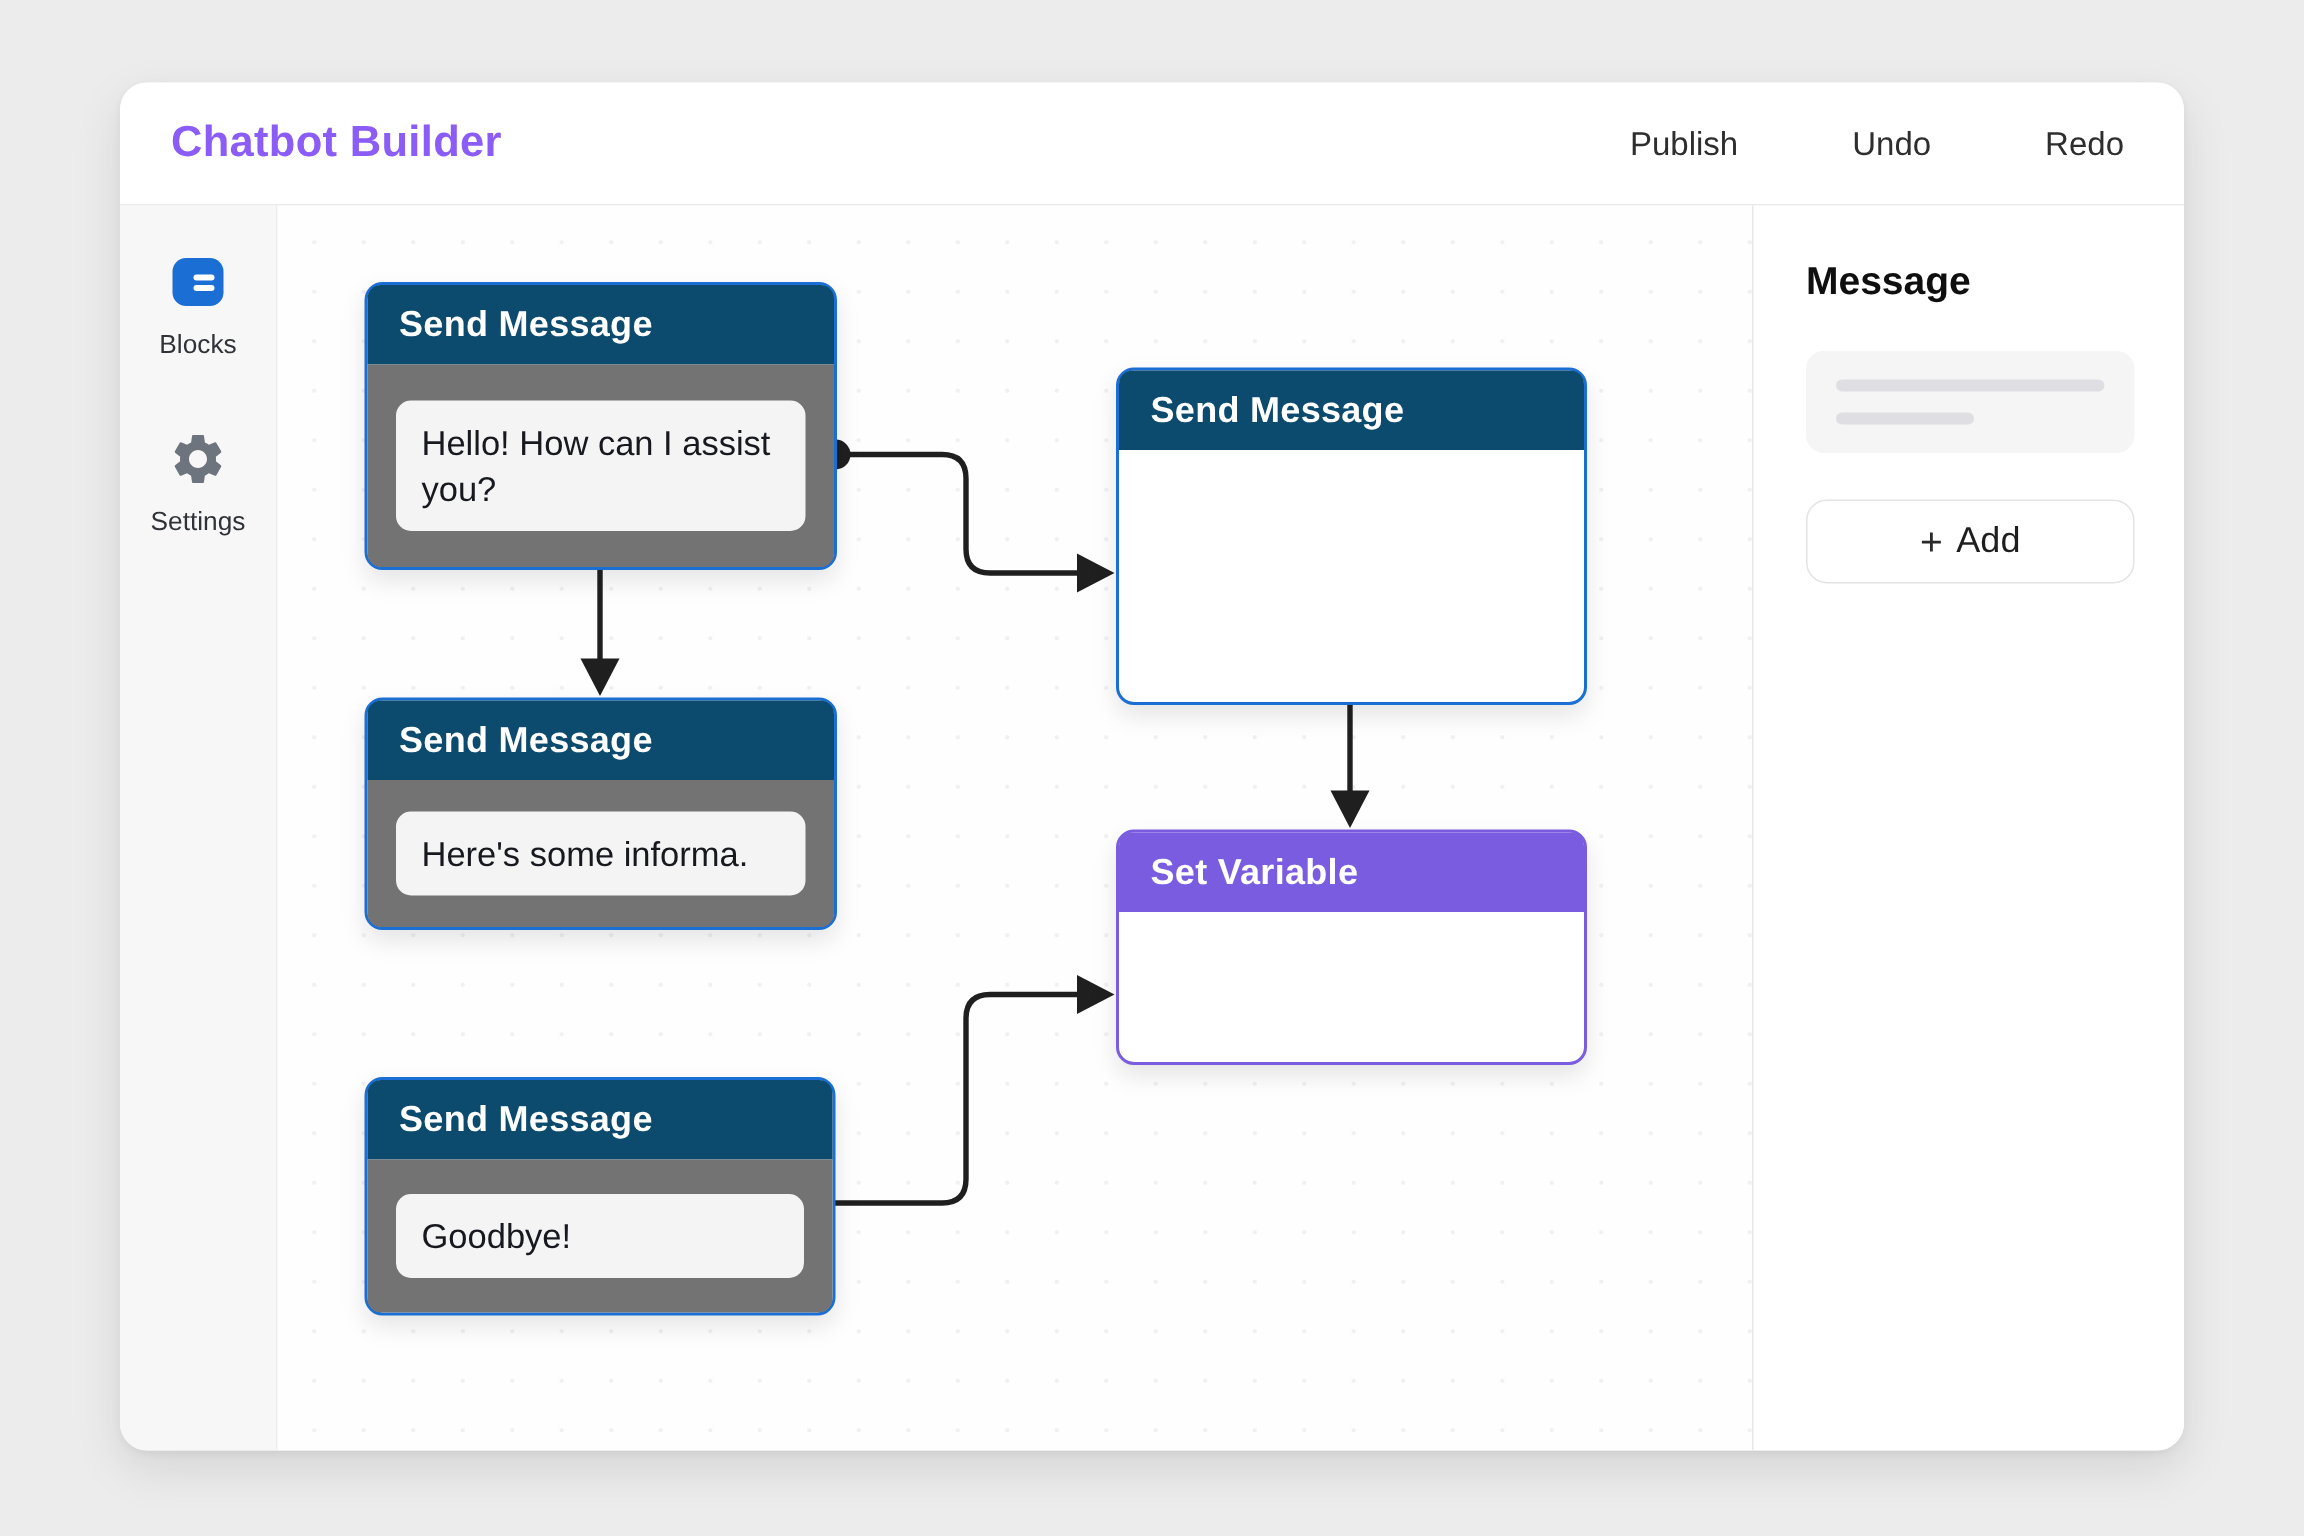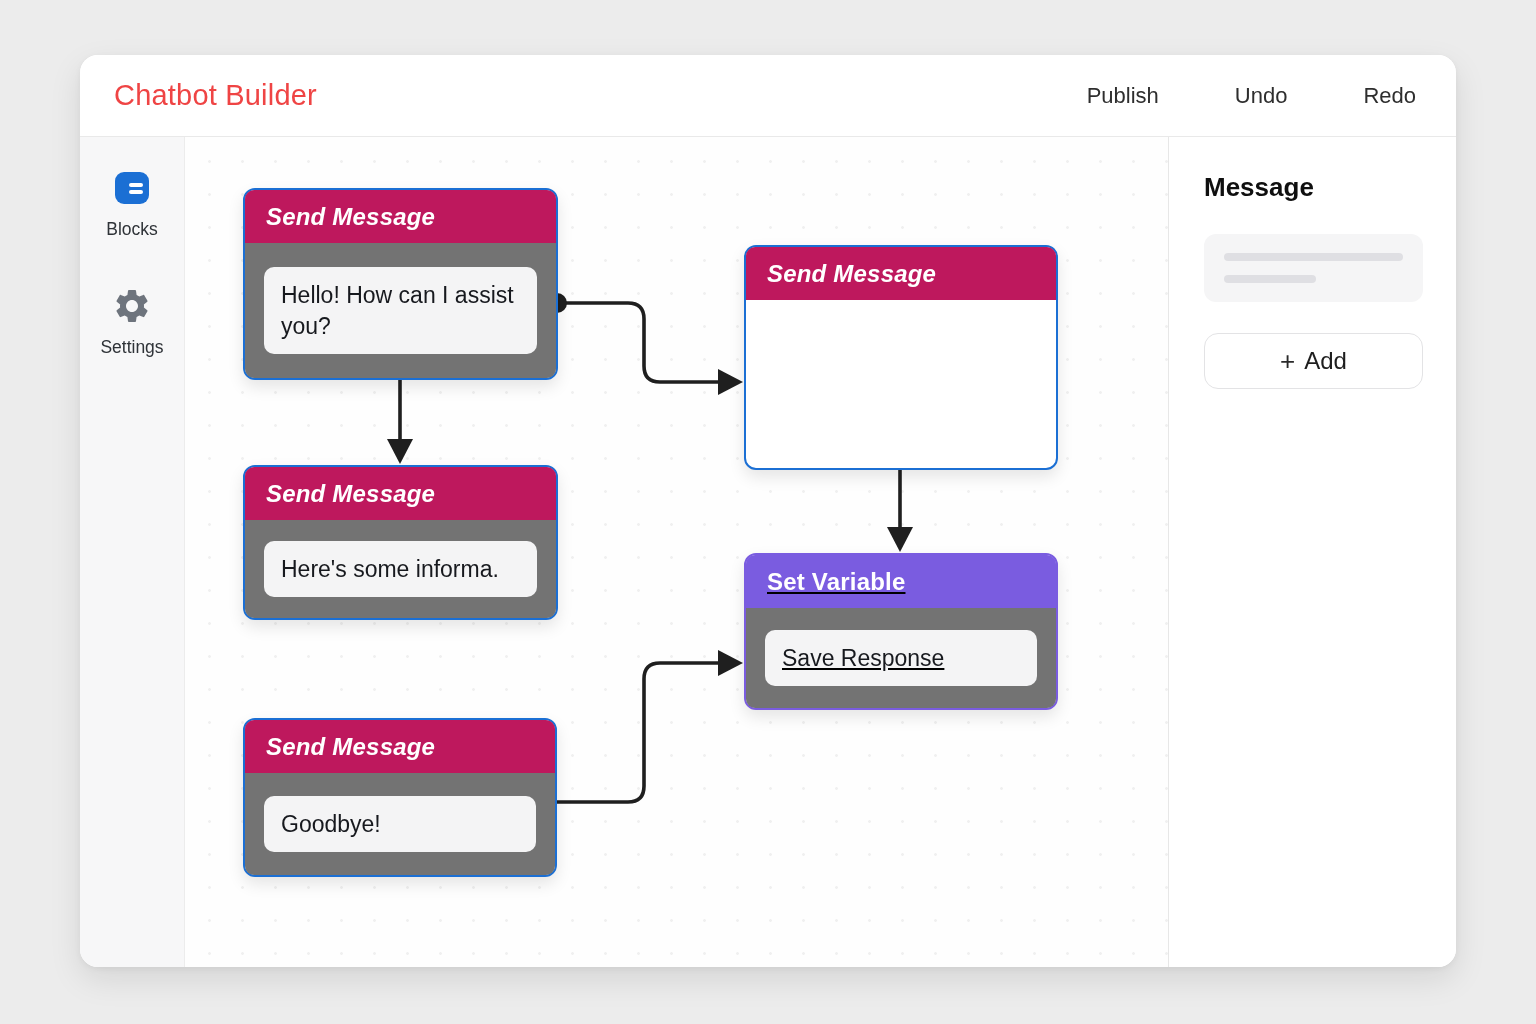--- a/index.html
+++ b/index.html
@@ -27,22 +27,22 @@
     flex: 0 0 82px;
     display: flex;
     align-items: center;
     justify-content: space-between;
     padding: 0 40px 0 34px;
     border-bottom: 1px solid #e9e9e9;
     background: #ffffff;
   }
   .app-title {
     font-size: 29px;
-    font-weight: 400;
-    color: #ef4444;
+    font-weight: 700;
+    color: #8b5cf6;
     letter-spacing: 0.2px;
   }
   .titlebar-actions { display: flex; align-items: flex-end; gap: 76px; }
   .titlebar-actions .action {
     font-size: 22px;
     color: #2e2e2e;
     background: none;
     border: none;
     cursor: pointer;
     font-family: inherit;
@@ -102,21 +102,21 @@
     flex: 0 0 53px;
     display: flex;
     align-items: center;
     padding: 0 21px;
     font-size: 24px;
     font-weight: 700;
     color: #ffffff;
     border-radius: 9px 9px 0 0;
     letter-spacing: 0.2px;
   }
-  .node.blue .node-header { background: #be185d; font-style: italic; }
+  .node.blue .node-header { background: #0c4a6e; }
   .node.purple .node-header { background: #7a5ce0; }
   .node-body {
     flex: 1;
     padding: 17px 19px;
     display: flex;
     flex-direction: column;
     gap: 17px;
     border-radius: 0 0 9px 9px;
     background: #737373;
     justify-content: center;
@@ -243,25 +243,22 @@
         <div class="node-header">Send Message</div>
       </div>
 
       <div class="node blue" style="left:58px; top:328px; width:315px; height:155px;">
         <div class="node-header">Send Message</div>
         <div class="node-body">
           <div class="node-item">Here's some informa.</div>
         </div>
       </div>
 
-      <div class="node purple" style="left:559px; top:416px; width:314px; height:157px;text-decoration:underline;">
+      <div class="node purple" style="left:559px; top:416px; width:314px; height:157px;">
         <div class="node-header">Set Variable</div>
-        <div class="node-body">
-          <div class="node-item">Save Response</div>
-        </div>
       </div>
 
       <div class="node blue" style="left:58px; top:581px; width:314px; height:159px;">
         <div class="node-header">Send Message</div>
         <div class="node-body">
           <div class="node-item">Goodbye!</div>
         </div>
       </div>
 
     </div>

